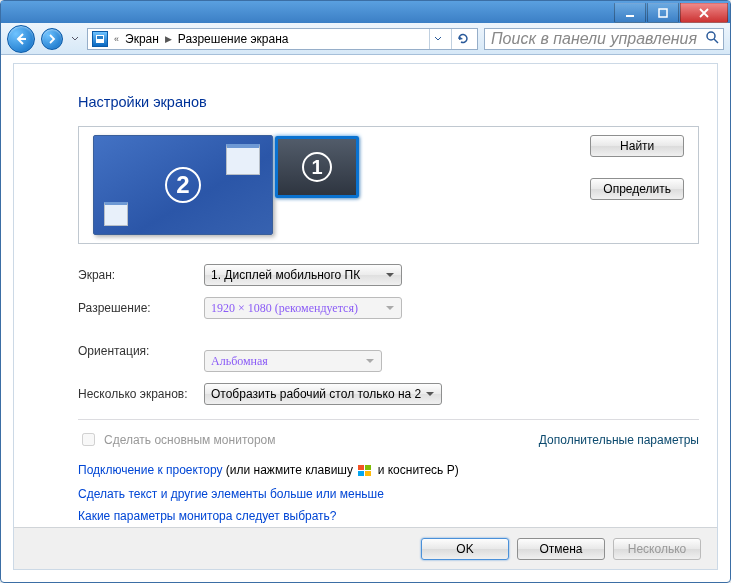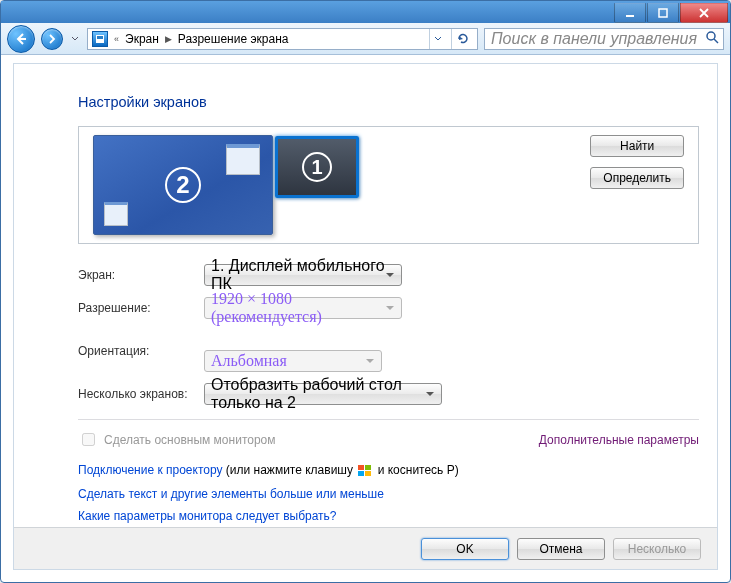--- a/index.html
+++ b/index.html
@@ -196,21 +196,21 @@
     width: 84px; height: 62px;
     background: linear-gradient(#525c6a, #2e3540);
     border: 3px solid #0a72d0;
     box-shadow: 0 0 4px #48a0f0, 1px 1px 3px rgba(0,0,0,0.3);
     margin-bottom: 36px;
   }
   .monitor-1 .num { width: 30px; height: 30px; font-size: 20px; border-color: #fff; }
   .side-buttons {
     display: flex;
     flex-direction: column;
-    gap: 10px;
+    gap: 21px;
     margin-left: auto;
   }
   .win-btn {
     min-width: 88px;
     height: 22px;
     padding: 0 12px;
     background: linear-gradient(#fdfdfd, #e9e9e9 48%, #dcdcdc 52%, #f0f0f0);
     border: 1px solid #8e8f8f;
     border-radius: 3px;
     font-size: 12px;
@@ -235,21 +235,21 @@
   .form-row label {
     width: 126px;
     color: #333;
   }
   .dropdown {
     position: relative;
     height: 22px;
     border: 1px solid #8e8f8f;
     border-radius: 3px;
     background: linear-gradient(#fdfdfd, #ececec 48%, #e0e0e0 52%, #f0f0f0);
-    font-size: 16px;
+    font-size: 12px;
     padding: 0 10px 0 6px;
     display: flex;
     align-items: center;
     min-width: 160px;
   }
   .dropdown.disabled {
     background: #f4f4f4;
     color: #8b5cf6;
     border-color: #bbb;
     font-family: Liberation Serif, serif;
@@ -276,21 +276,21 @@
   .checkbox-row {
     display: flex;
     align-items: center;
     gap: 6px;
     color: #999;
     margin: 0 0 2px 0;
   }
   .checkbox-row input { accent-color: #888; }
   .adv-link {
     margin-left: auto;
-    color: #701a75;
+    color: #0c4a6e;
   }
   a.link {
     color: #0046d5;
     text-decoration: none;
     cursor: pointer;
   }
   .projector-line { margin: 14px 0 10px 0; }
   .win-logo {
     display: inline-block;
     width: 14px; height: 12px;

